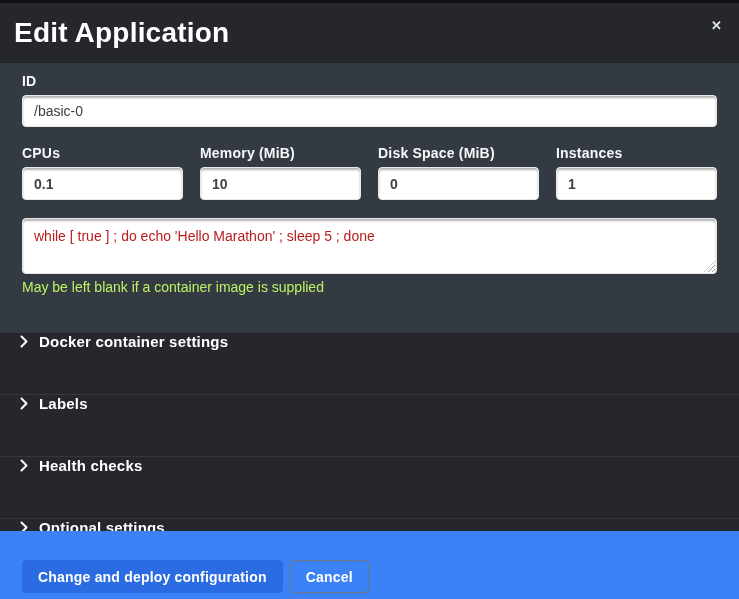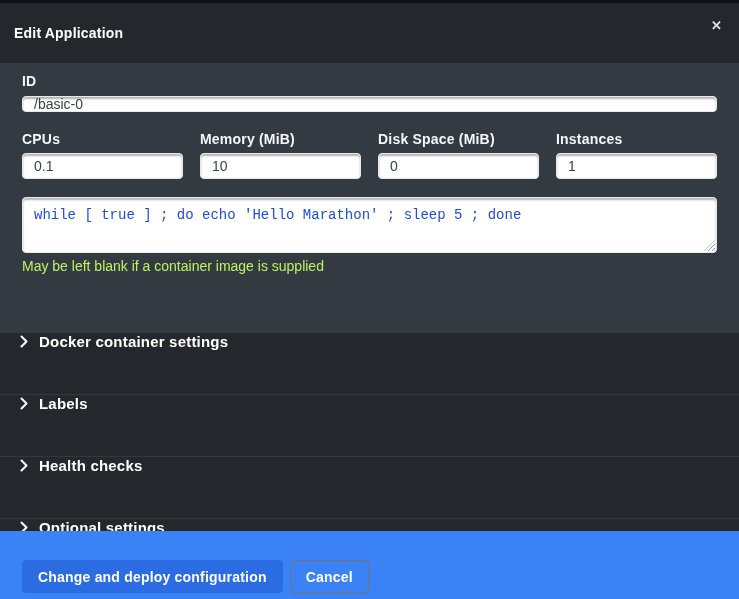--- a/index.html
+++ b/index.html
@@ -23,21 +23,21 @@
     height: 60px;
     background: #25272c;
     flex: 0 0 auto;
     display: flex;
     align-items: center;
     padding: 0 14px;
     position: relative;
   }
   .modal-title {
     color: #ffffff;
-    font-size: 14px;
+    font-size: 28px;
     font-weight: bold;
     letter-spacing: 0.2px;
   }
   .close-btn {
     position: absolute;
     top: 14px;
     right: 15px;
     background: none;
     border: none;
     color: #dfe3e8;
@@ -58,51 +58,51 @@
   .field-label {
     display: block;
     color: #f5f7f9;
     font-size: 14px;
     font-weight: bold;
     margin-bottom: 6px;
     letter-spacing: 0.2px;
   }
   .text-input {
     width: 100%;
-    height: 16px;
+    height: 32px;
     background: #ffffff;
     border: 1px solid #e9e9e9;
     border-radius: 4px;
     box-shadow: inset 0 2px 2px rgba(0,0,0,0.30);
     padding: 0 11px;
     font-family: "Liberation Sans", sans-serif;
     font-size: 14px;
     color: #3c4146;
     outline: none;
   }
   .field-row {
     display: flex;
     gap: 17px;
     margin-top: 18px;
   }
   .field-col { flex: 1; min-width: 0; }
-  .field-col .text-input { height: 26px; }
+  .field-col .text-input { height: 33px; font-weight: bold; }
   .command-group { margin-top: 18px; position: relative; }
   .command-textarea {
     display: block;
     width: 100%;
     height: 56px;
     background: #ffffff;
     border: 1px solid #e9e9e9;
     border-radius: 4px;
     box-shadow: inset 0 2px 2px rgba(0,0,0,0.30);
     padding: 8px 11px;
-    font-family: Liberation Mono, monospace;
-    font-size: 14px;
-    color: #1d4ed8;
+    font-family: Liberation Sans, sans-serif;
+    font-size: 14px;
+    color: #b91c1c;
     resize: both;
     outline: none;
     line-height: 1.3;
   }
   .resize-grip {
     position: absolute;
     right: 2px;
     bottom: 2px;
     width: 11px;
     height: 11px;

